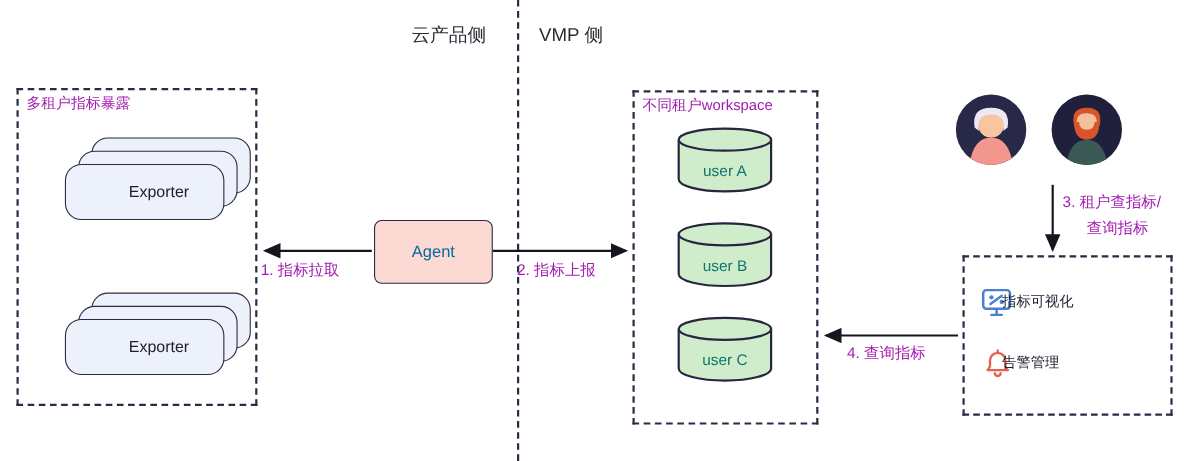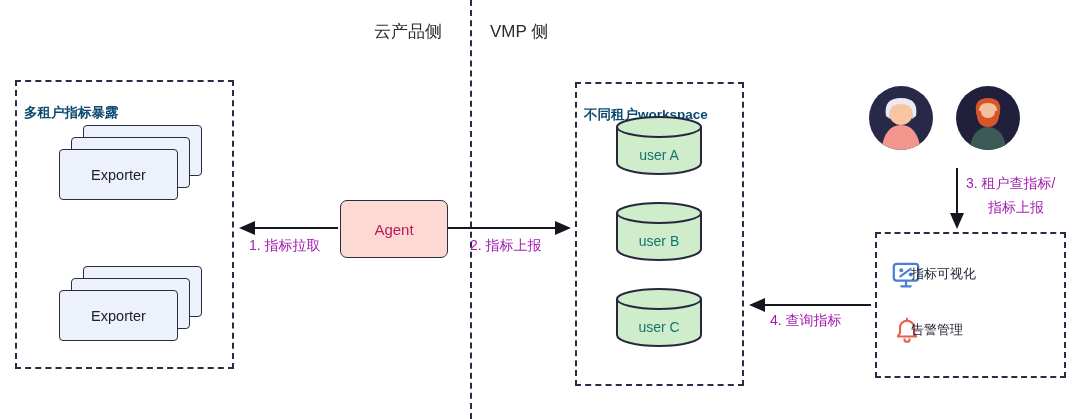--- a/index.html
+++ b/index.html
@@ -5,35 +5,35 @@
   html,body{margin:0;padding:0;}
   body{
     width:1080px;height:419px;position:relative;background:#ffffff;
     font-family:"Liberation Sans","DejaVu Sans",sans-serif;color:#1d1d2e;
     overflow:hidden;
   }
   .canvas{position:absolute;inset:0;}
   .section-title{position:absolute;font-size:17px;font-weight:400;color:#2b2b36;white-space:nowrap;}
   .divider{position:absolute;left:470px;top:0;height:419px;width:0;border-left:2px dashed #2b2b45;}
   .dashed-box{position:absolute;border:2px dashed #2b2b45;background:transparent;}
-  .box-title{position:absolute;left:7px;top:22px;font-size:13.5px;color:#0c4a6e;white-space:nowrap;font-weight:bold;}
+  .box-title{position:absolute;left:7px;top:3px;font-size:13.5px;color:#a21caf;white-space:nowrap;}
   .stack{position:absolute;width:141px;height:73px;}
   .card{
     position:absolute;width:117px;height:49px;background:#edf1fa;
-    border:1.5px solid #2b2b45;border-radius:4px;
+    border:1.5px solid #2b2b45;border-radius:15px;
     display:flex;align-items:center;justify-content:center;
-    font-size:14.5px;color:#20202f;
+    font-size:14.5px;color:#20202f;padding-left:26px;
   }
   .card.back2{left:24px;top:0;}
   .card.back1{left:12px;top:12px;}
   .card.front{left:0;top:24px;}
   .agent-box{
     position:absolute;left:340px;top:200px;width:106px;height:56px;
     background:#fcd9d2;border:1.6px solid #2b2b45;border-radius:7px;
-    display:flex;align-items:center;justify-content:center;font-size:15px;color:#be185d;
+    display:flex;align-items:center;justify-content:center;font-size:15px;color:#0369a1;
   }
   .cylinder{position:absolute;width:92px;height:64px;}
   .cyl-label{position:absolute;left:0;top:33px;width:92px;text-align:center;font-size:14px;color:#0f766e;}
   .avatar{position:absolute;width:66px;height:66px;}
   .console-row{position:absolute;left:0;width:100%;height:34px;}
   .console-icon{position:absolute;left:14px;top:0;}
   .console-label{position:absolute;left:34px;top:5px;font-size:13px;color:#1d1d2e;white-space:nowrap;}
   .arrows{position:absolute;left:0;top:0;pointer-events:none;}
   .arrow-label{position:absolute;font-size:14px;color:#a21caf;white-space:nowrap;}
 </style>
@@ -160,19 +160,19 @@
       <marker id="ah" markerWidth="9" markerHeight="7" refX="7" refY="3.5" orient="auto">
         <path d="M0,0 L8,3.5 L0,7 z" fill="#16161f"></path>
       </marker>
     </defs>
     <line x1="338" y1="228" x2="241" y2="228" stroke="#16161f" stroke-width="2" marker-end="url(#ah)"></line>
     <line x1="448" y1="228" x2="569" y2="228" stroke="#16161f" stroke-width="2" marker-end="url(#ah)"></line>
     <line x1="957" y1="168" x2="957" y2="227" stroke="#16161f" stroke-width="2" marker-end="url(#ah)"></line>
     <line x1="871" y1="305" x2="751" y2="305" stroke="#16161f" stroke-width="2" marker-end="url(#ah)"></line>
   </svg>
 
-  <div class="arrow-label" style="left:249px;top:237px">1. 指标拉取</div>
+  <div class="arrow-label" style="left:237px;top:237px">1. 指标拉取</div>
   <div class="arrow-label" style="left:470px;top:237px">2. 指标上报</div>
   <div class="arrow-label" style="left:966px;top:175px">3. 租户查指标/</div>
-  <div class="arrow-label" style="left:988px;top:199px">指标上报</div>
+  <div class="arrow-label" style="left:988px;top:199px">查询指标</div>
   <div class="arrow-label" style="left:770px;top:312px">4. 查询指标</div>
 
 </div>
 
 </body></html>

